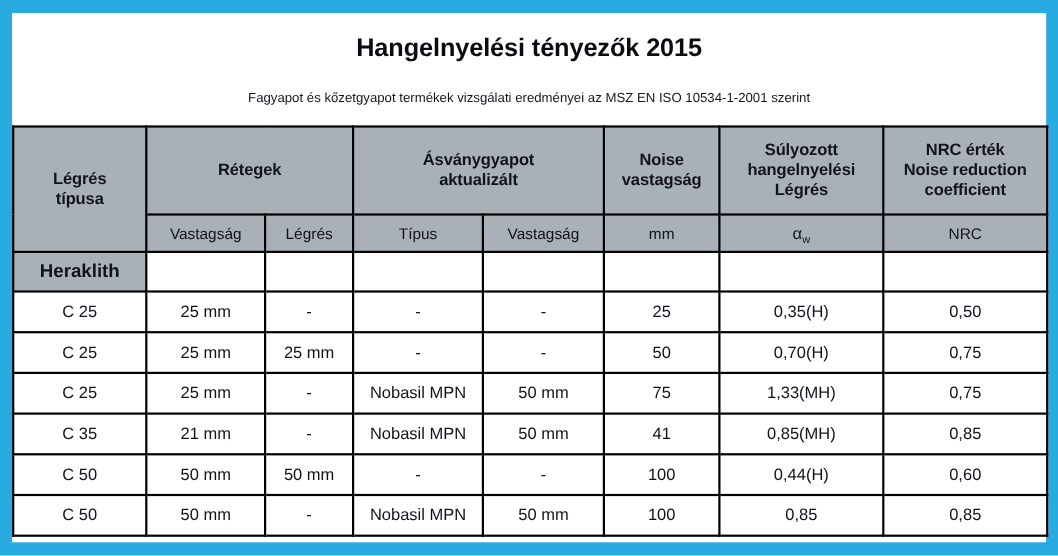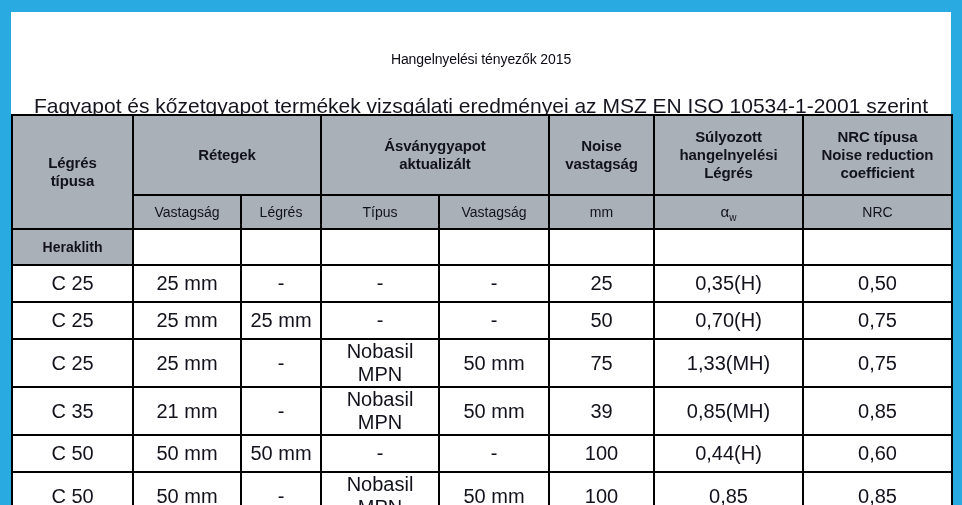--- a/index.html
+++ b/index.html
@@ -41,33 +41,33 @@
     position: absolute;
     left: 0;
     top: 0;
     width: 940px;
     height: 102px;
     background: #ffffff;
     text-align: center;
     box-sizing: border-box;
   }
   #doc-title {
-    font-size: 14px;
-    font-weight: normal;
+    font-size: 23px;
+    font-weight: bold;
     color: #0b0b14;
     letter-spacing: -0.1px;
-    margin: 16px;
+    margin: 0;
     padding-top: 20px;
     line-height: 22px;
   }
   .subtitle {
-    font-size: 21px;
+    font-size: 12px;
     color: #15151f;
     line-height: 23px;
-    margin: 0;
+    margin: 16px;
     padding: 0;
     font-weight: normal;
   }
   #subtitle-1 { padding-top: 8px; }
   #subtitle-2 { padding-top: 1px; }
 
   
   #sound-table {
     position: absolute;
     left: 0;
@@ -101,29 +101,29 @@
     font-weight: normal;
     font-size: 14px;
     height: 32px;
     line-height: 16px;
   }
 
   
   .group-cell {
     background: #aab0b8 !important;
     font-weight: bold;
-    font-size: 14px;
+    font-size: 17px;
     text-align: center;
   }
   .group-row td { height: 34px; }
 
   
   .data-row td {
     height: 35px;
-    font-size: 20px;
+    font-size: 15px;
     font-weight: normal;
   }
 
   
   .sub {
     font-size: 10px;
     vertical-align: sub;
     line-height: 0;
   }
   .alpha-glyph { font-size: 15px; }
@@ -166,21 +166,21 @@
           <th class="hdr hdr-main">
             <div>Noise</div>
             <div>vastagság</div>
           </th>
           <th class="hdr hdr-main">
             <div>Súlyozott</div>
             <div>hangelnyelési</div>
             <div>Légrés</div>
           </th>
           <th class="hdr hdr-main">
-            <div>NRC típusa</div>
+            <div>NRC érték</div>
             <div>Noise reduction</div>
             <div>coefficient</div>
           </th>
         </tr>
         <tr>
           <th class="subhdr">Vastagság</th>
           <th class="subhdr">Légrés</th>
           <th class="subhdr">Típus</th>
           <th class="subhdr">Vastagság</th>
           <th class="subhdr">mm</th>
@@ -228,21 +228,21 @@
             <td>75</td>
             <td>1,33(MH)</td>
             <td>0,75</td>
           </tr>
           <tr class="data-row">
             <td>C 35</td>
             <td>21 mm</td>
             <td>-</td>
             <td>Nobasil MPN</td>
             <td>50 mm</td>
-            <td>39</td>
+            <td>41</td>
             <td>0,85(MH)</td>
             <td>0,85</td>
           </tr>
           <tr class="data-row">
             <td>C 50</td>
             <td>50 mm</td>
             <td>50 mm</td>
             <td>-</td>
             <td>-</td>
             <td>100</td>

